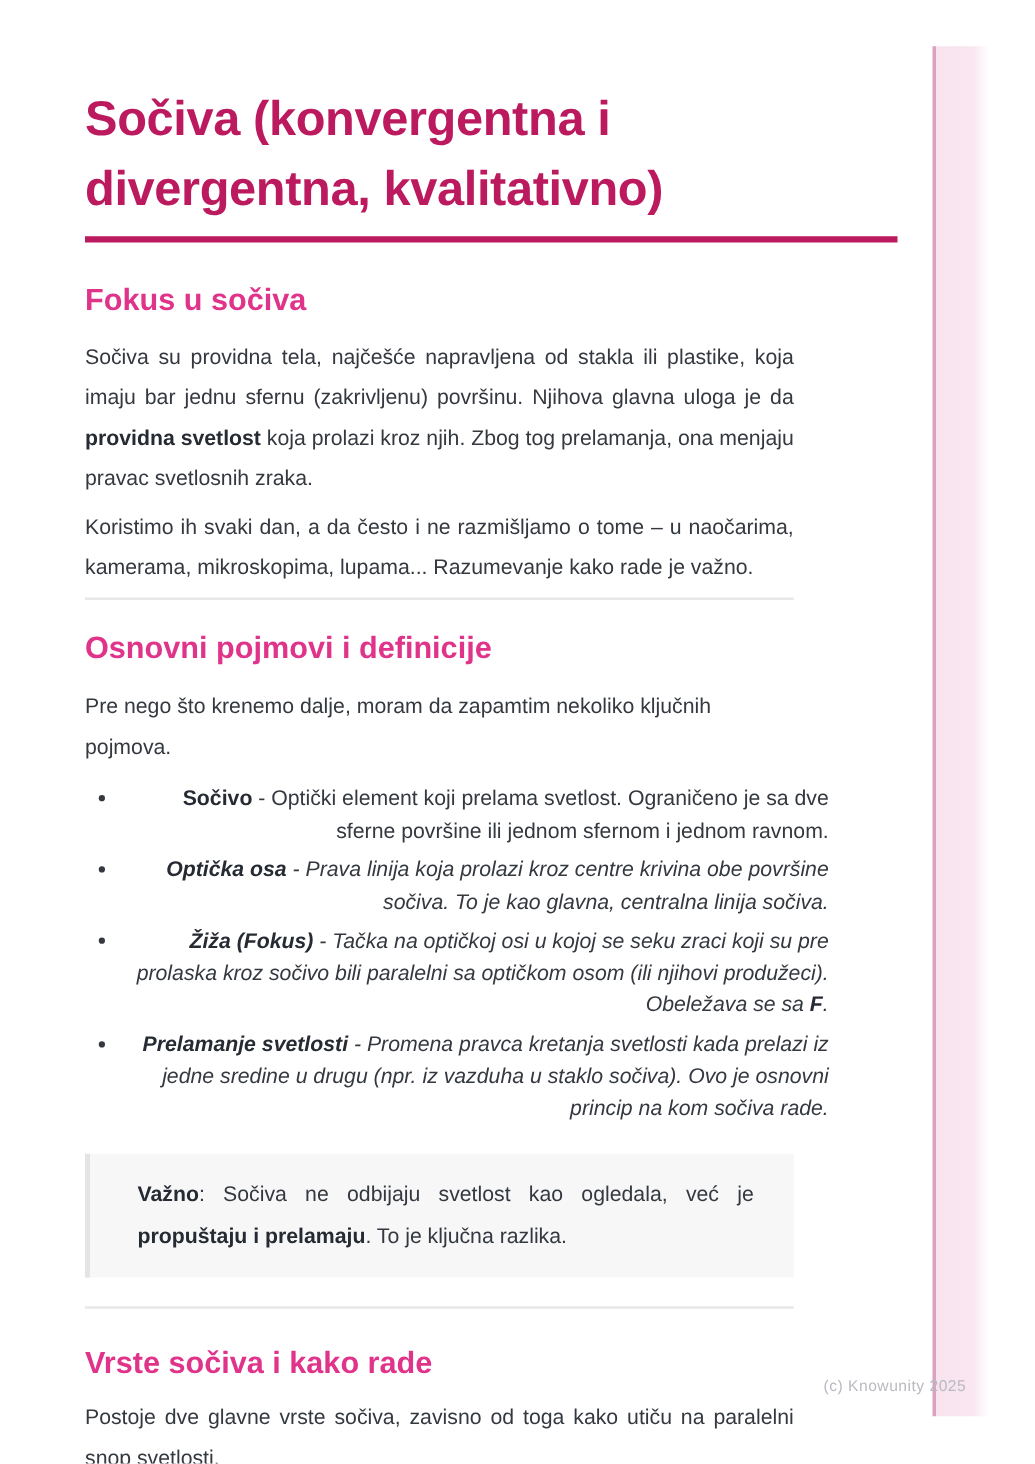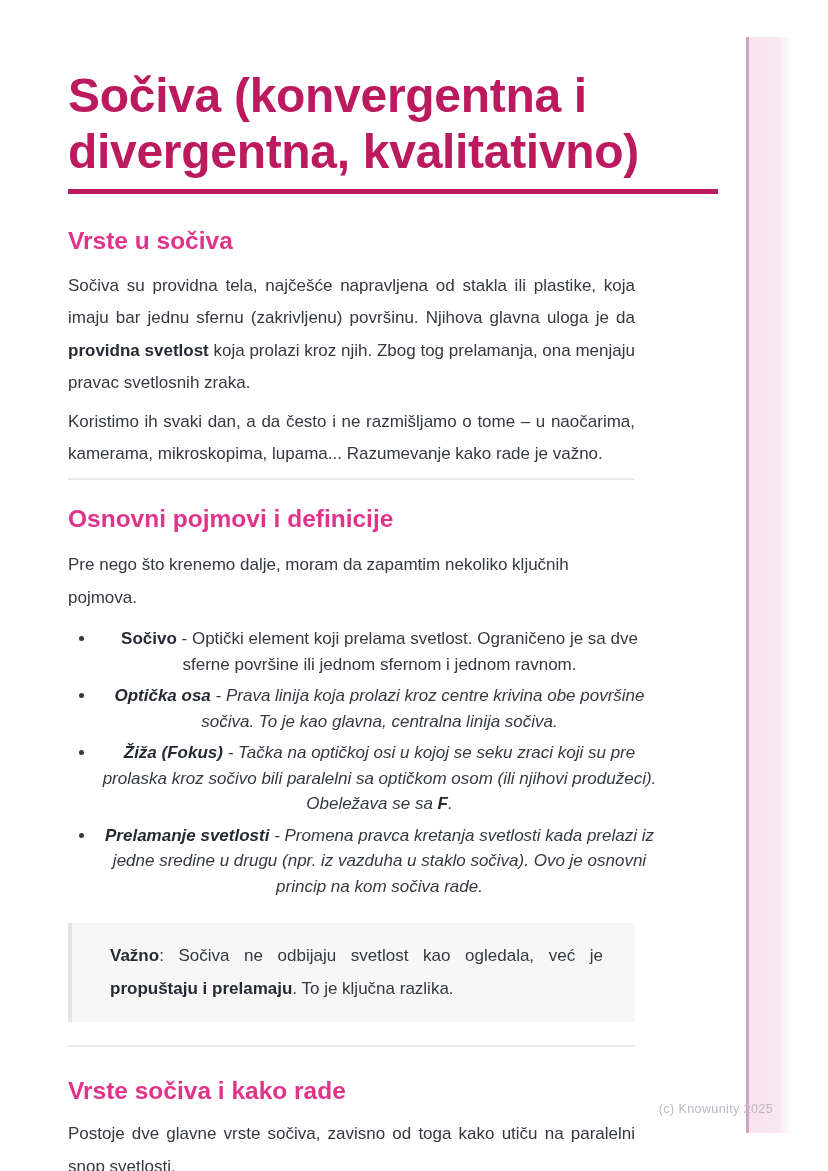--- a/index.html
+++ b/index.html
@@ -22,21 +22,21 @@
     z-index:1;
   }
   .content{
     position:absolute;
     left:68px;top:68px;
     width:650px;
     z-index:2;
   }
   h1.title{
     margin:0;
-    font-size:48px;
+    font-size:39px;
     line-height:56px;
     font-weight:700;
     letter-spacing:-0.3px;
     color:#bc1a5f;
   }
   .title-rule{
     width:650px;height:4.5px;
     background:#bc1a5f;
     margin:9px 0 0 0;border:none;
   }
@@ -68,21 +68,21 @@
   hr.divider.d2{margin-top:23px;}
   ul.concept-list{
     width:567px;
     margin:12px 0 0 0;
     padding:0 0 0 28px;
     list-style:disc;
   }
   ul.concept-list li{
     font-size:17px;
     line-height:25.5px;
-    text-align:center;
+    text-align:right;
   }
   ul.concept-list li + li{margin-top:6px;font-style:italic;}
   .callout{
     box-sizing:border-box;
     width:567px;
     margin-top:24px;
     background:#f7f7f8;
     border-left:4px solid #e4e4e7;
     padding:9px 24px 9px 30px;
   }
@@ -108,21 +108,21 @@
 <div class="page">
 
   <div class="accent-bar"></div>
 
   <div class="content">
 
     <h1 class="title">Sočiva (konvergentna i divergentna, kvalitativno)</h1>
     <div class="title-rule"></div>
 
     <section class="sec-intro">
-      <h2 class="section-heading">Vrste u sočiva</h2>
+      <h2 class="section-heading">Fokus u sočiva</h2>
       <p class="body"><span>Sočiva su providna tela, najčešće napravljena od stakla ili plastike, koja imaju bar jednu sfernu (zakrivljenu) površinu. Njihova glavna uloga je da </span><strong>providna svetlost</strong><span> koja prolazi kroz njih. Zbog tog prelamanja, ona menjaju pravac svetlosnih zraka.</span></p>
       <p class="body"><span>Koristimo ih svaki dan, a da često i ne razmišljamo o tome – u naočarima, kamerama, mikroskopima, lupama... Razumevanje kako rade je važno.</span></p>
     </section>
 
     <hr class="divider">
 
     <section class="sec-concepts">
       <h2 class="section-heading">Osnovni pojmovi i definicije</h2>
       <p class="body lead">Pre nego što krenemo dalje, moram da zapamtim nekoliko ključnih pojmova.</p>
       <ul class="concept-list">

